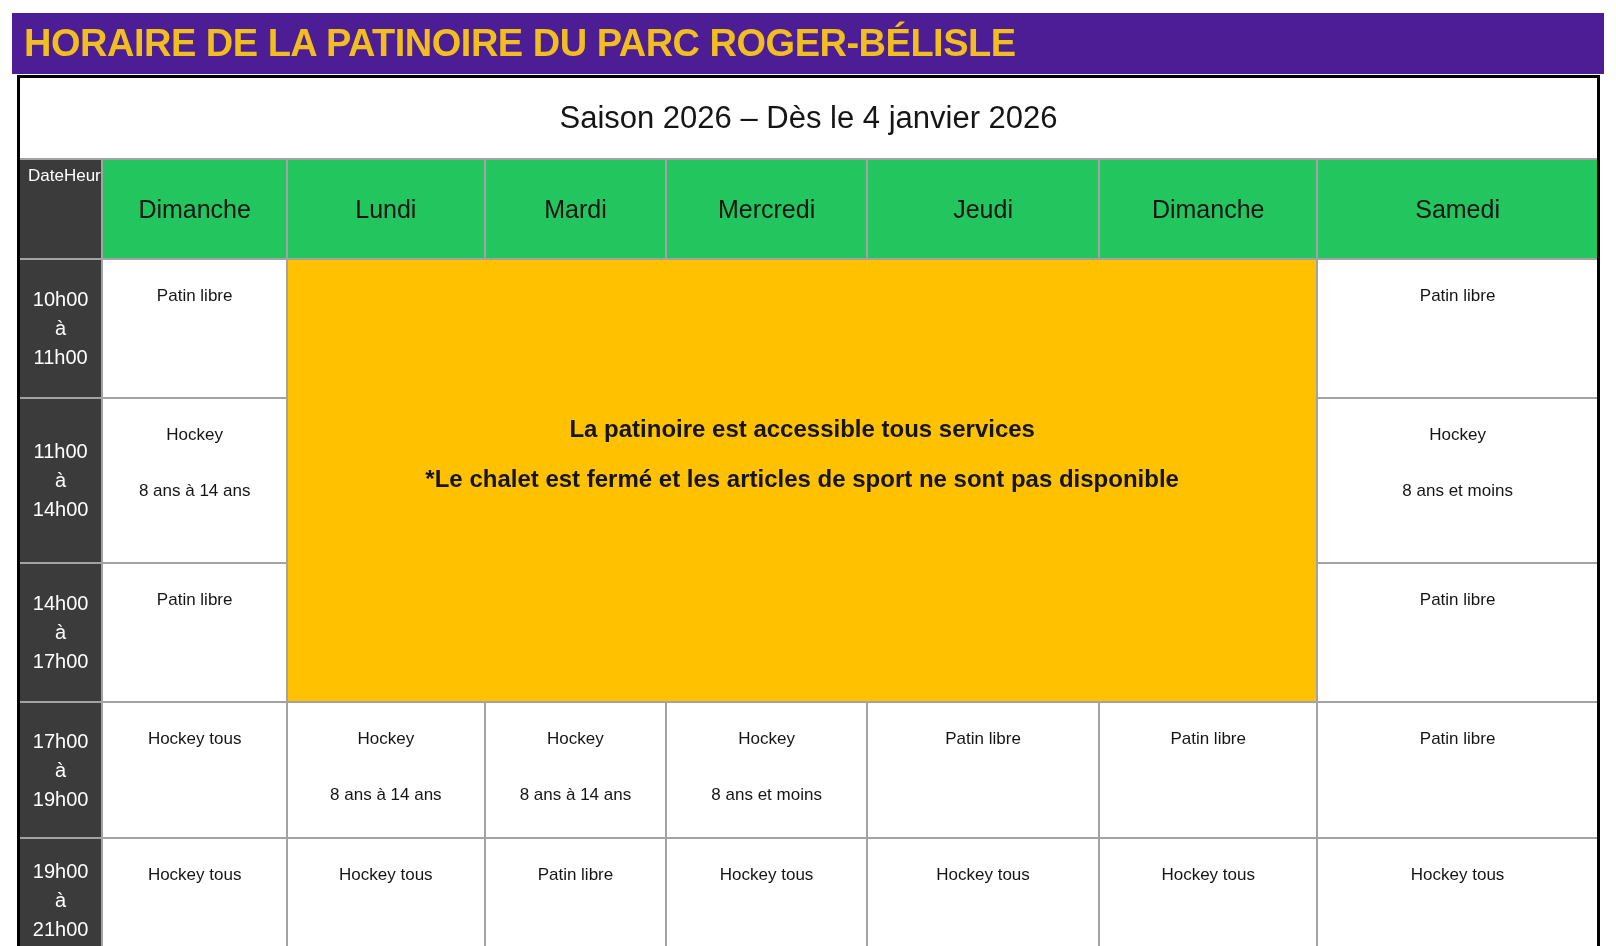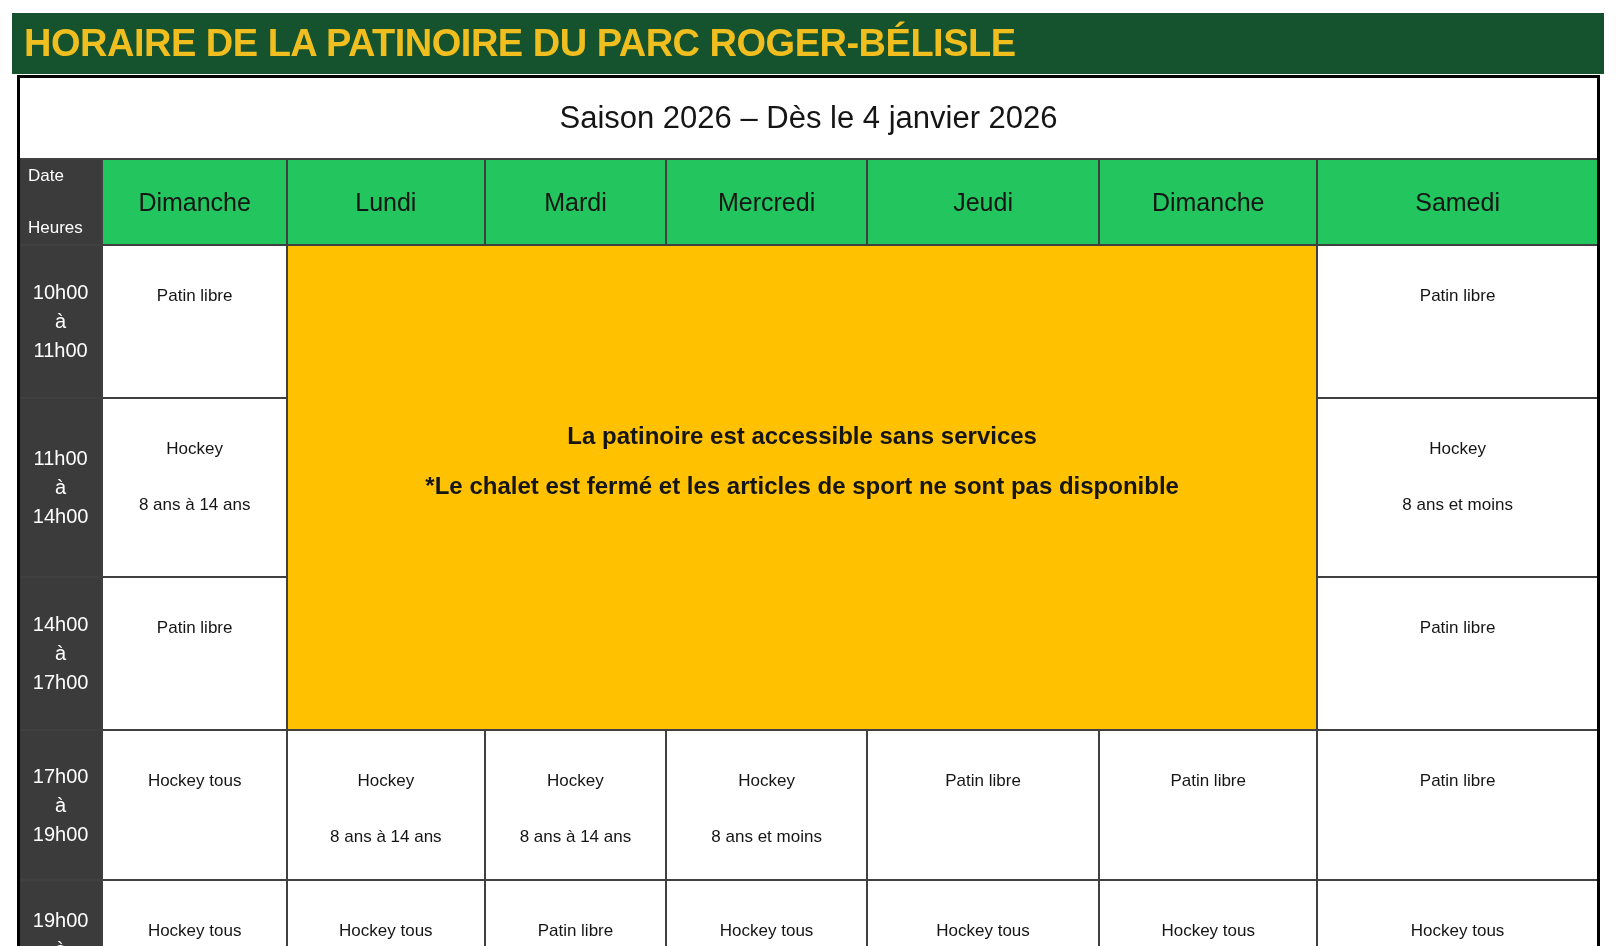--- a/index.html
+++ b/index.html
@@ -14,21 +14,21 @@
     height: 946px;
     background: #ffffff;
     overflow: hidden;
   }
   .titlebar {
     position: absolute;
     left: 12px;
     top: 13px;
     width: 1592px;
     height: 61px;
-    background: #14532d;
+    background: #4c1d95;
     display: flex;
     align-items: center;
   }
   .titlebar .title-text {
     color: #F0BE1F;
     font-size: 38px;
     font-weight: 700;
     letter-spacing: -0.5px;
     padding-left: 12px;
     white-space: nowrap;
@@ -36,45 +36,45 @@
   table.sched {
     position: absolute;
     left: 17px;
     top: 75px;
     width: 1583px;
     border-collapse: collapse;
     table-layout: fixed;
     border: 3px solid #000;
   }
   table.sched td {
-    border: 2px solid #404040;
+    border: 2px solid #a3a3a3;
     overflow: hidden;
   }
   td.subtitle-cell {
     height: 78px;
     text-align: center;
     vertical-align: middle;
     font-size: 31px;
     color: #151515;
     background: #ffffff;
   }
   td.corner {
     background: #3B3B3B;
     color: #ffffff;
     font-size: 17px;
     vertical-align: top;
     padding: 0;
   }
   .corner-inner {
     height: 72px;
     display: flex;
-    flex-direction: column;
+    flex-direction: row;
     justify-content: space-between;
     align-items: flex-start;
-    padding: 6px 0 6px 8px;
+    padding: 6px 0 20px 8px;
   }
   td.day {
     background: #22c55e;
     color: #151515;
     font-size: 25px;
     text-align: center;
     vertical-align: middle;
     height: 76px;
   }
   td.time {
@@ -85,21 +85,21 @@
     vertical-align: middle;
     line-height: 1.45;
     padding: 4px 2px;
   }
   td.cell {
     background: #ffffff;
     color: #151515;
     font-size: 17px;
     text-align: center;
     vertical-align: top;
-    padding-top: 40px;
+    padding-top: 26px;
   }
   td.cell .l2 { margin-top: 36px; }
   td.notice {
     background: #FFC100;
     color: #151515;
     font-weight: 700;
     font-size: 24px;
     text-align: center;
     vertical-align: middle;
   }
@@ -156,21 +156,21 @@
       <tr class="r0">
         <td class="time">
           <div>10h00</div>
           <div>à</div>
           <div>11h00</div>
         </td>
         <td class="cell">
           <div class="l1">Patin libre</div>
         </td>
         <td class="notice notice-top" colspan="5" rowspan="3">
-          <div class="n1">La patinoire est accessible sans services</div>
+          <div class="n1">La patinoire est accessible tous services</div>
           <div class="n2">*Le chalet est fermé et les articles de sport ne sont pas disponible</div>
         </td>
         <td class="cell">
           <div class="l1">Patin libre</div>
         </td>
       </tr>
 
       <tr class="r1">
         <td class="time">
           <div>11h00</div>

